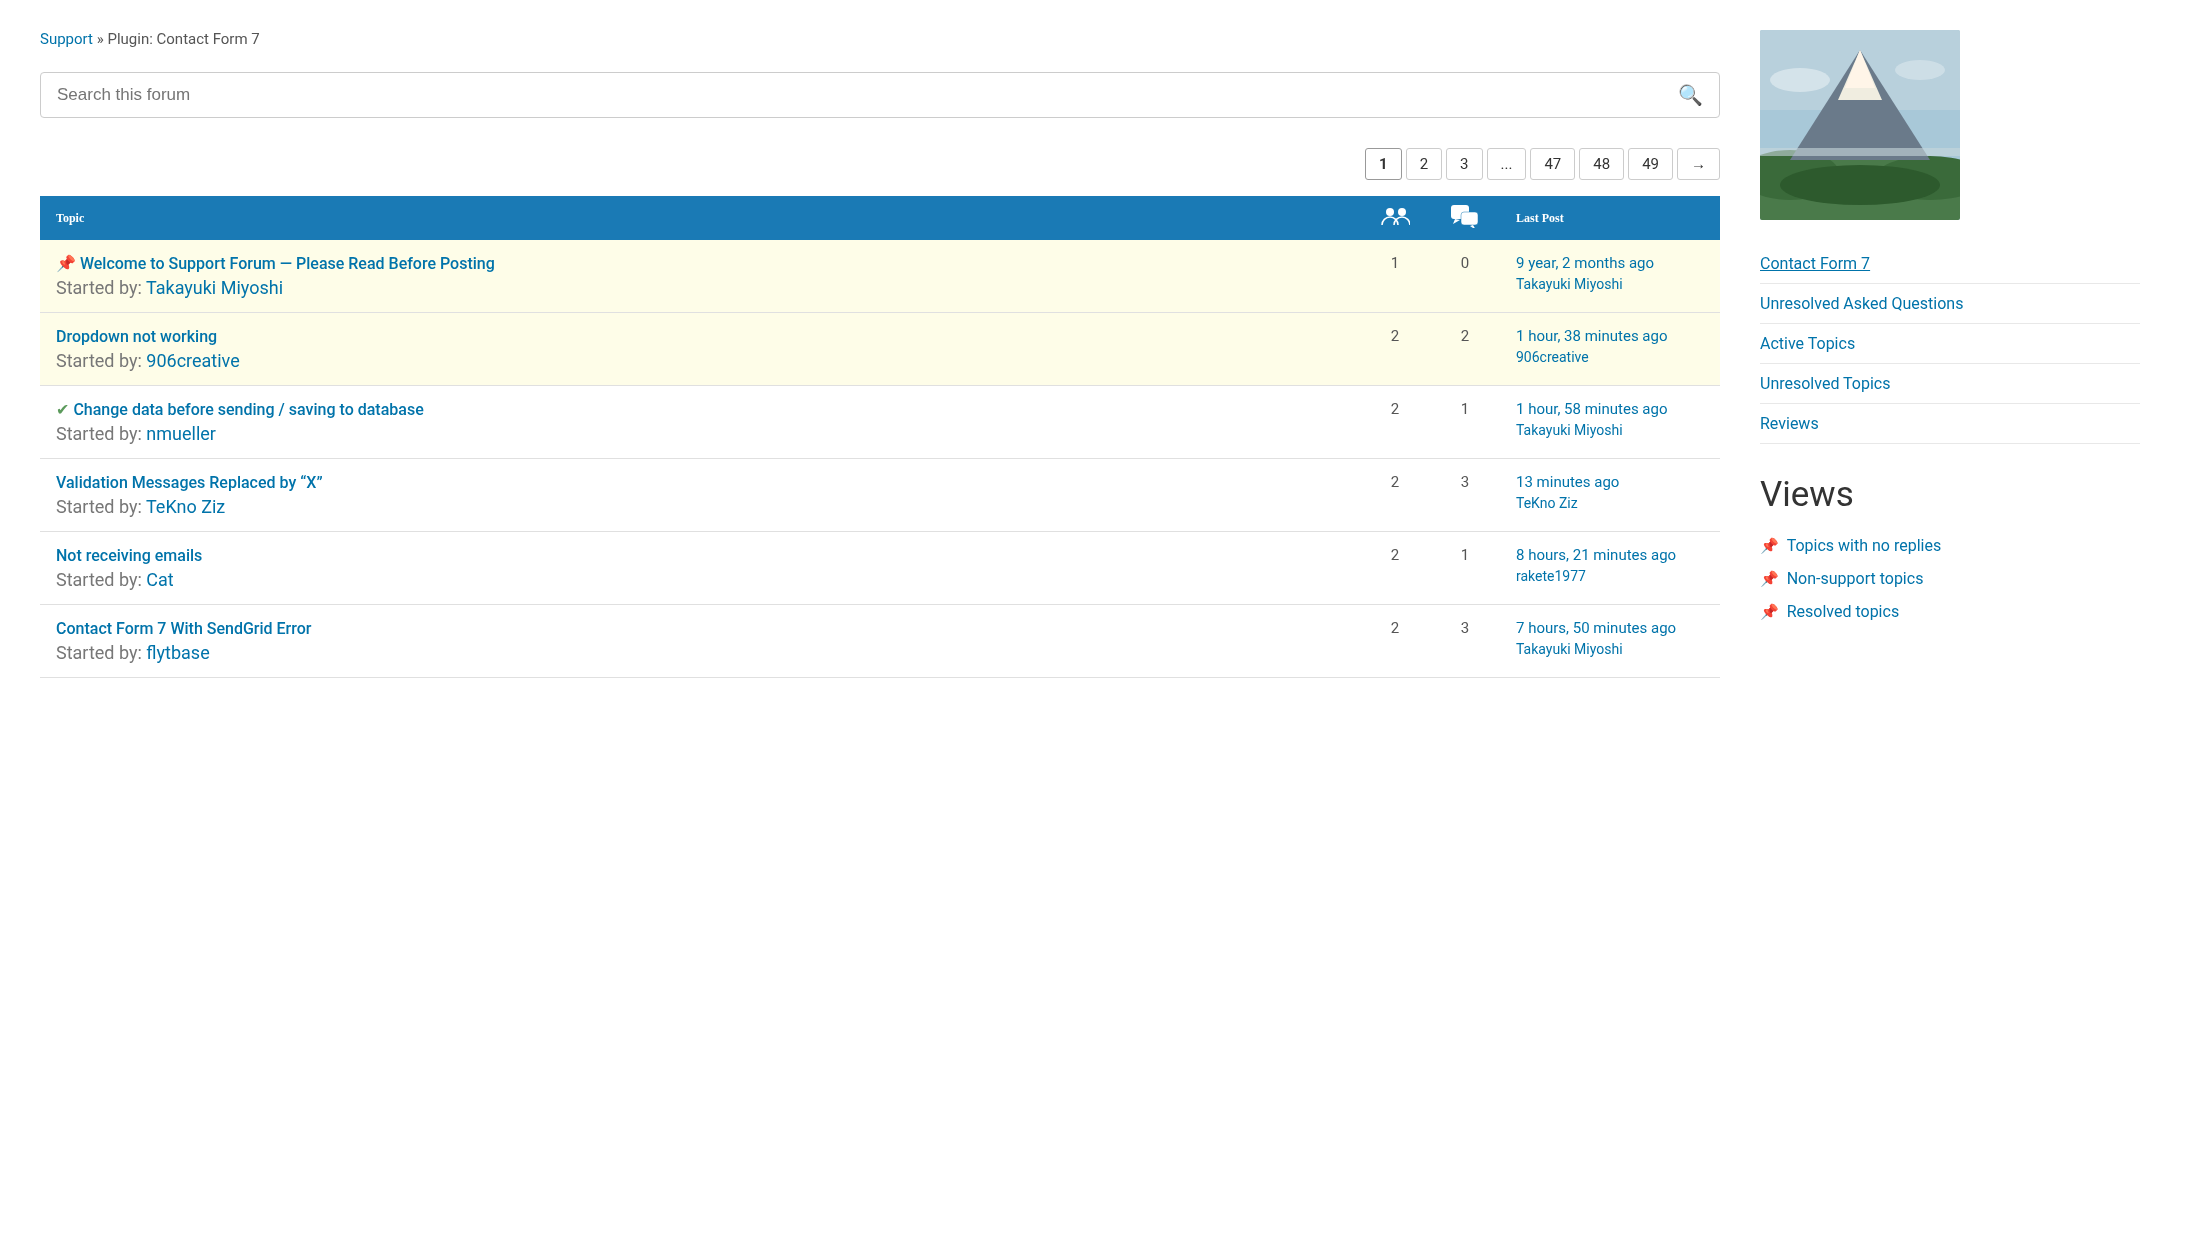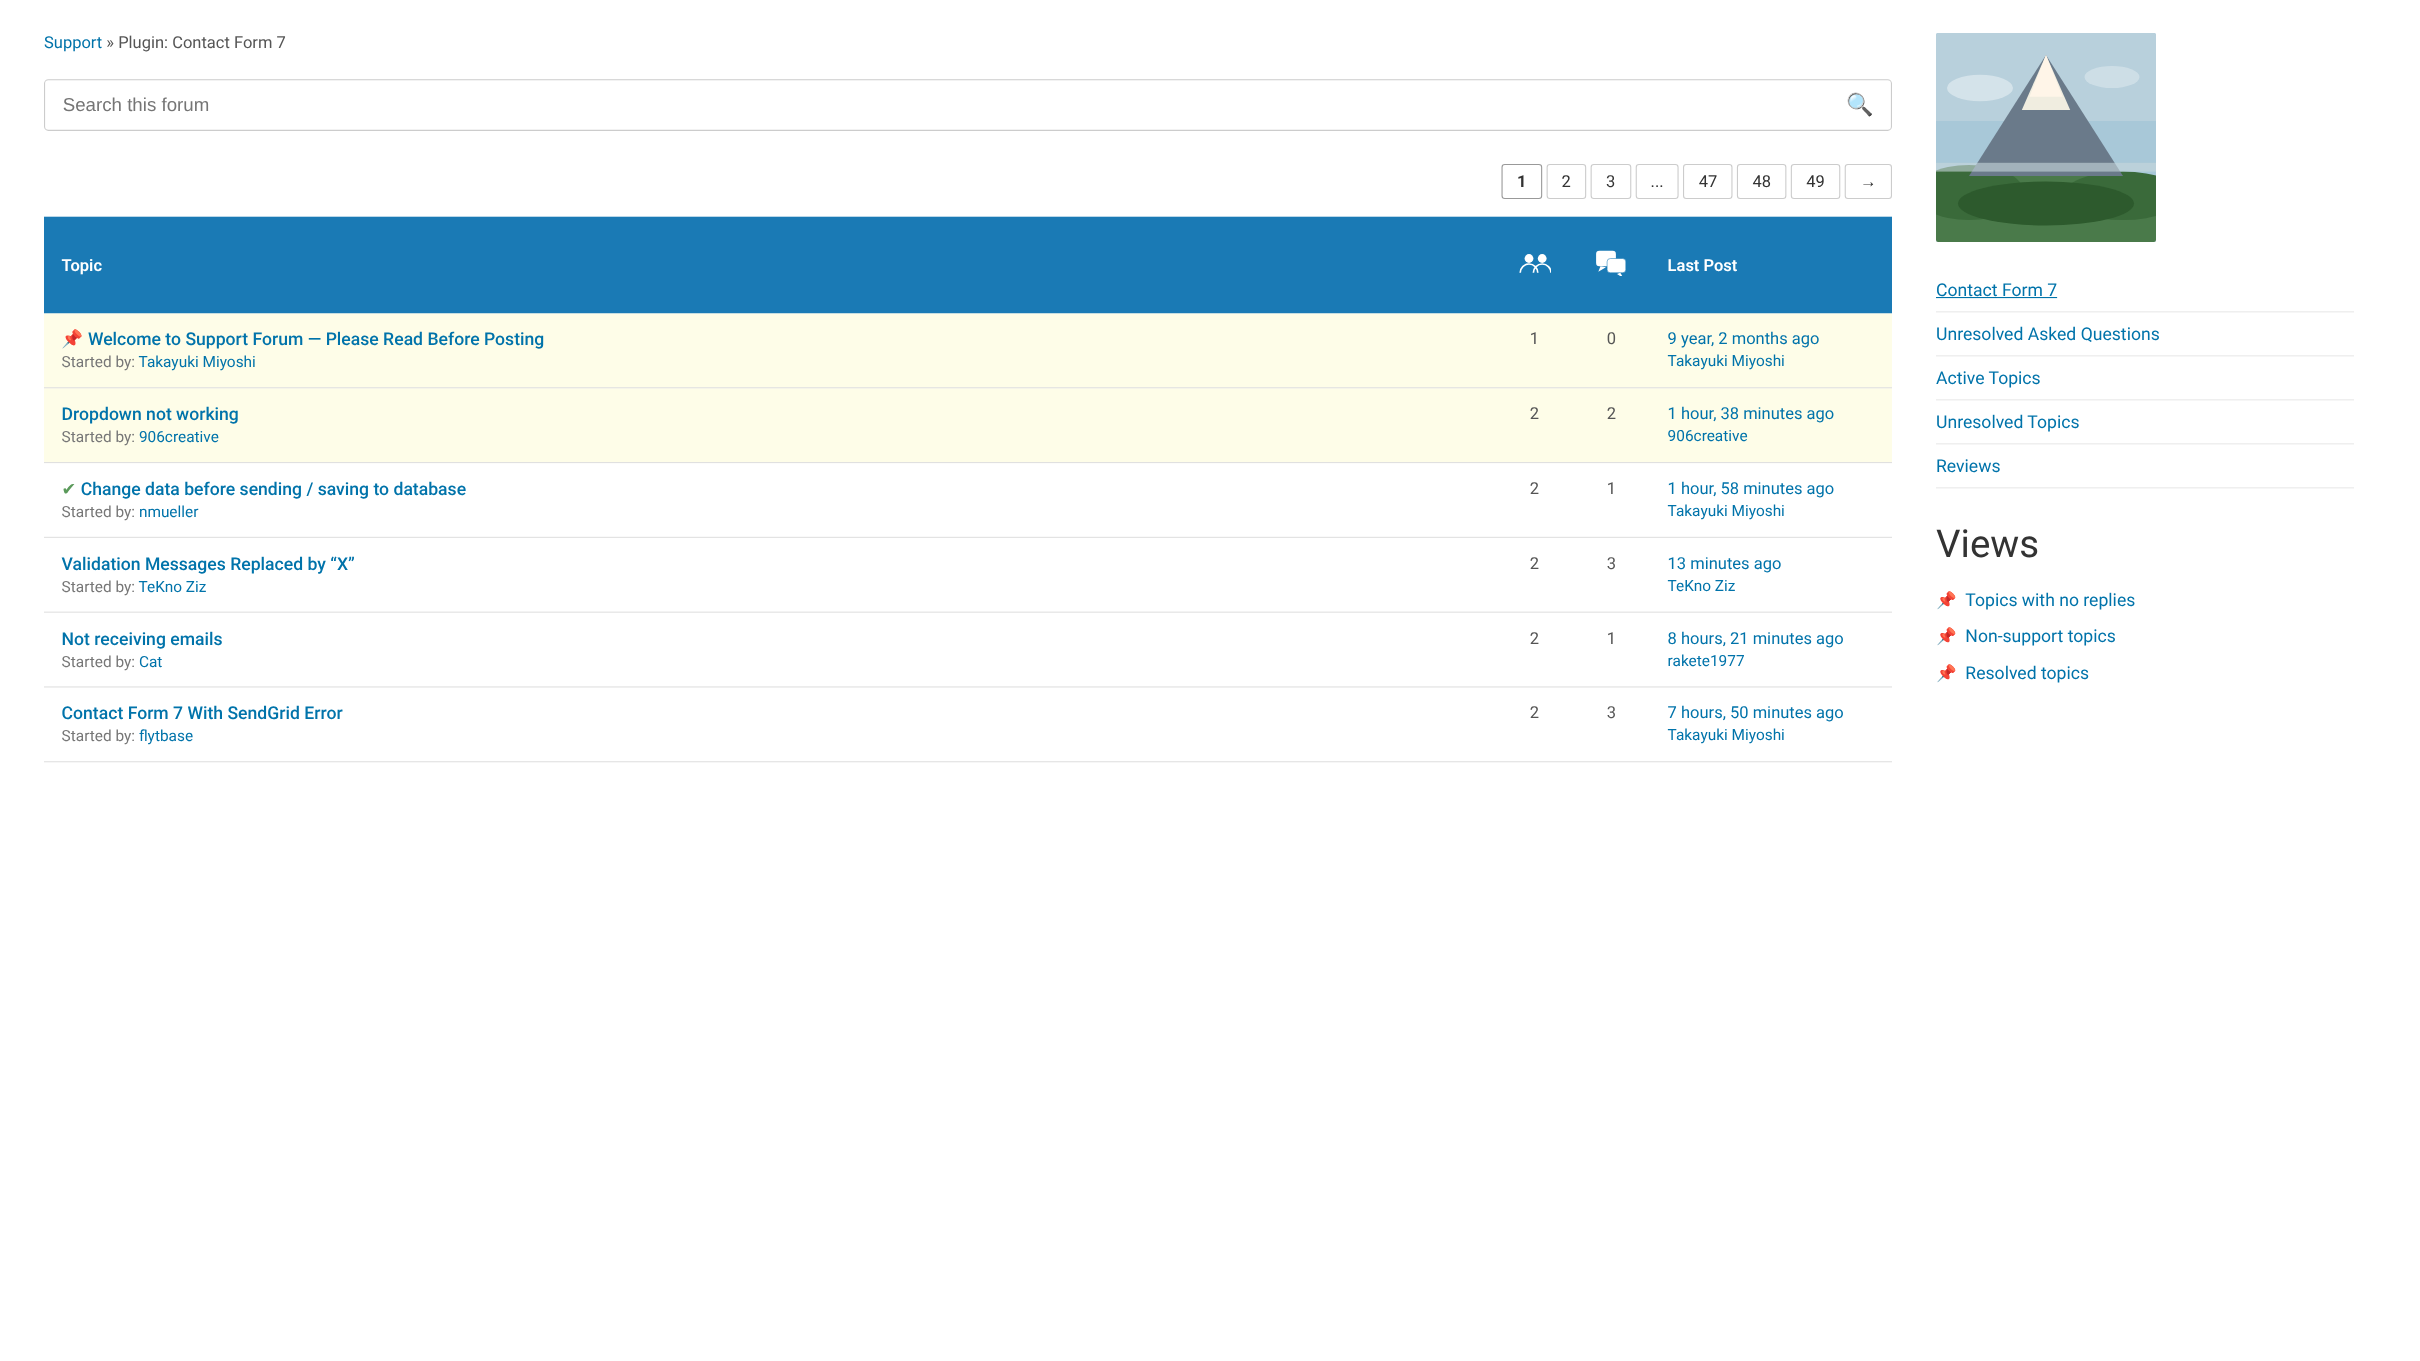--- a/index.html
+++ b/index.html
@@ -89,24 +89,25 @@
     
     .forum-table {
       width: 100%;
       border-collapse: collapse;
     }
     .forum-table thead tr {
       background: #1a7ab5;
       color: #fff;
     }
     .forum-table thead th {
-      padding: 30px 16px;
+      padding: 8px 16px;
       text-align: left;
-      font-size: 15px;
+      font-size: 12px;
       font-weight: 600;
+      font-family: Liberation Serif, serif;
     }
     .forum-table thead th.col-voices,
     .forum-table thead th.col-replies {
       text-align: center;
       width: 70px;
     }
     .forum-table thead th.col-lastpost {
       width: 220px;
     }
     .forum-table tbody tr {
@@ -121,21 +122,21 @@
     }
     .topic-title {
       font-size: 16px;
       color: #0073aa;
       text-decoration: none;
       display: block;
       margin-bottom: 4px;
       font-weight: 500;
     }
     .topic-meta {
-      font-size: 14px;
+      font-size: 18px;
       color: #777;
     }
     .topic-meta a {
       color: #0073aa;
       text-decoration: none;
     }
     .col-number {
       text-align: center;
       font-size: 15px;
       color: #555;

